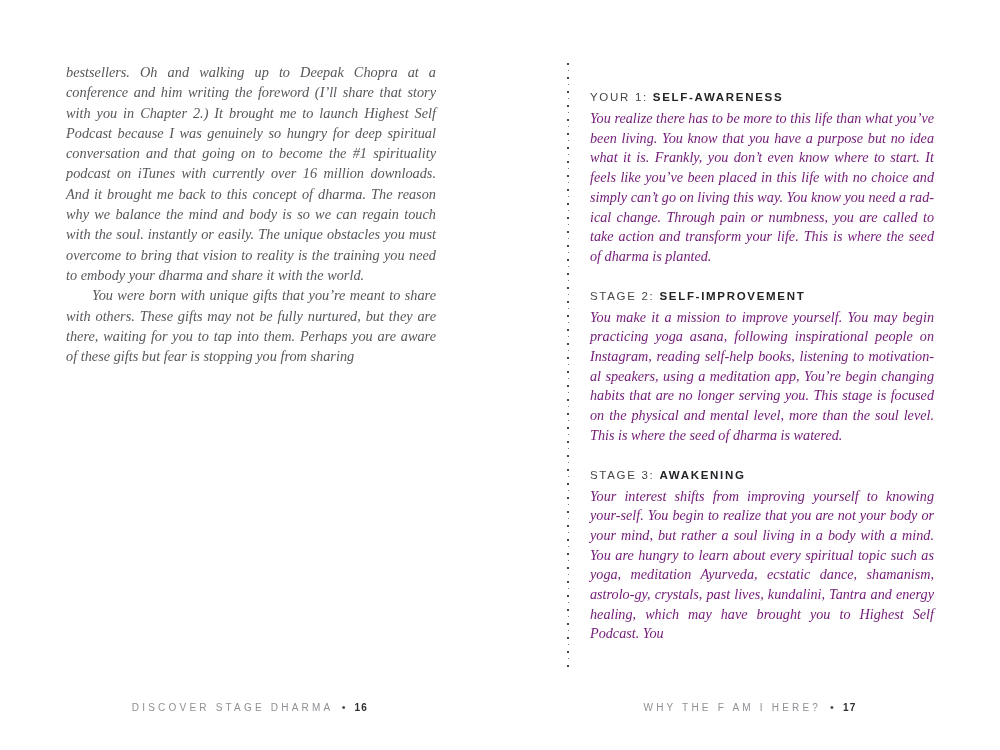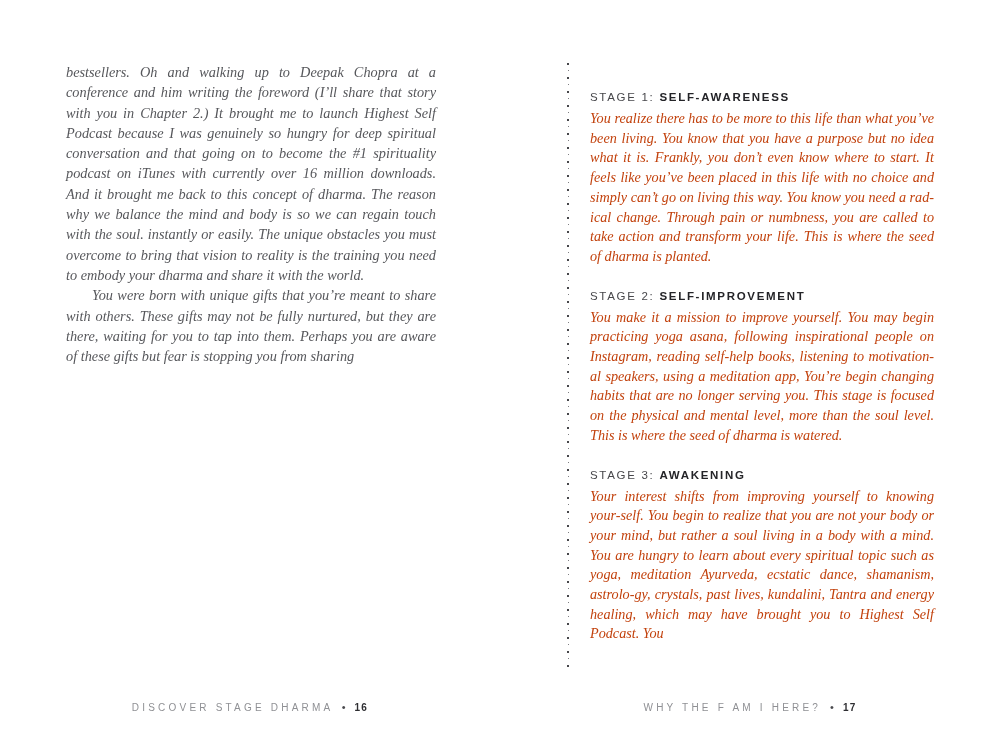--- a/index.html
+++ b/index.html
@@ -77,21 +77,21 @@
     margin-bottom: 6px;
     white-space: nowrap;
   }
   .stage-name { font-weight: 700; color: #242428; }
   .stage-body {
     margin: 0;
     font-family: "Liberation Serif", serif;
     font-style: italic;
     font-size: 14.2px;
     line-height: 19.7px;
-    color: #c2410c;
+    color: #701a75;
     text-align: justify;
   }
 </style>
 </head>
 <body>
 
 <div class="spread">
 
   <div>
     <div class="left-text">
@@ -105,21 +105,21 @@
     </div>
   </div>
 
   <div>
     <div class="dotted-rule"></div>
 
     <div class="right-content">
 
       <section class="stage first">
         <div class="stage-header">
-          <span class="stage-label">STAGE 1:</span>
+          <span class="stage-label">YOUR 1:</span>
           <span class="stage-name">SELF-AWARENESS</span>
         </div>
         <p class="stage-body">You realize there has to be more to this life than what you’ve been living. You know that you have a purpose but no idea what it is. Frankly, you don’t even know where to start. It feels like you’ve been placed in this life with no choice and simply can’t go on living this way. You know you need a rad-ical change. Through pain or numbness, you are called to take action and transform your life. This is where the seed of dharma is planted.</p>
       </section>
 
       <section class="stage">
         <div class="stage-header">
           <span class="stage-label">STAGE 2:</span>
           <span class="stage-name">SELF-IMPROVEMENT</span>
         </div>

